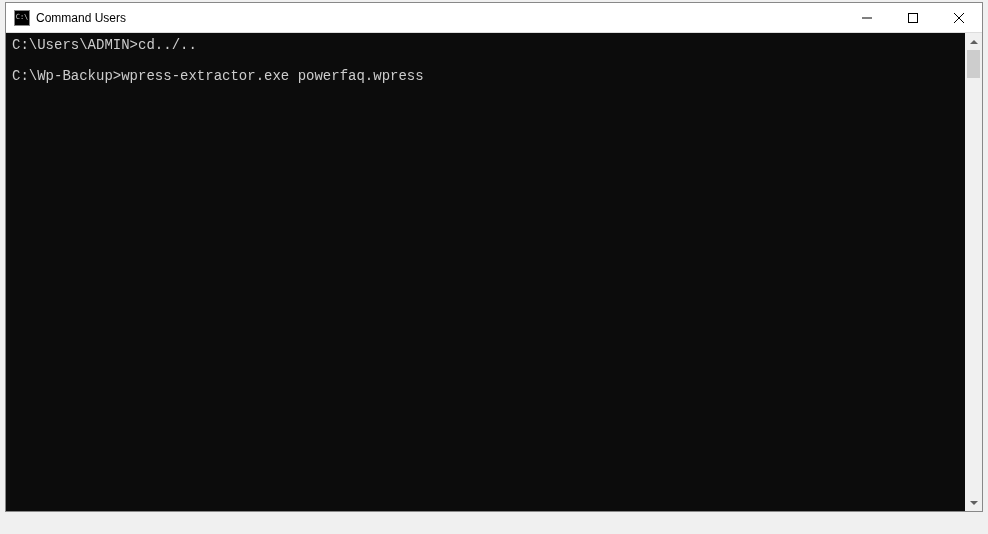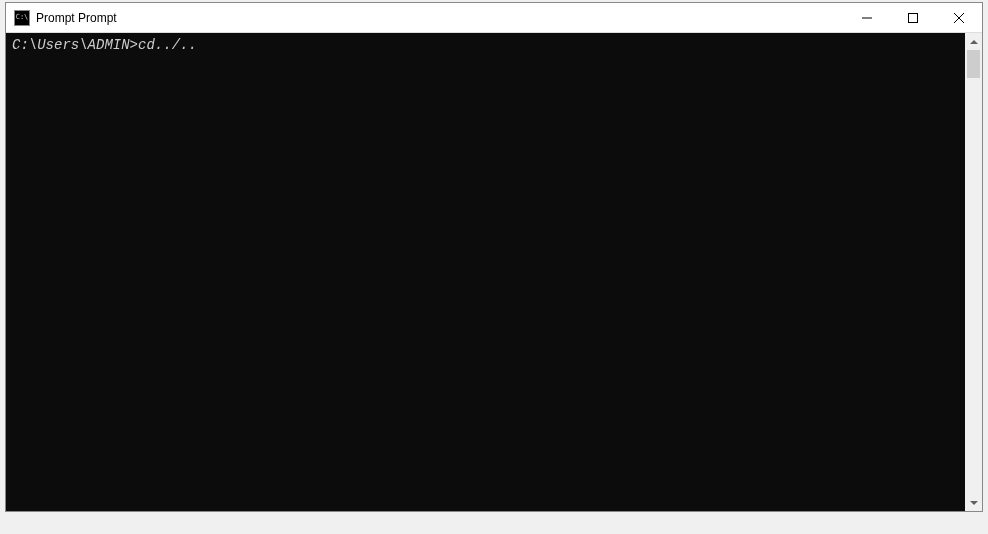--- a/index.html
+++ b/index.html
@@ -67,21 +67,20 @@
       cursor: pointer;
     }
     .titlebar-btn svg {
       width: 10px;
       height: 10px;
     }
     .content-area {
       flex: 1;
       display: flex;
       background: #c4b5fd;
-      font-style: italic;
     }
     .terminal {
       flex: 1;
       background: #0c0c0c;
       padding: 4px 6px;
       font-family: Consolas, "Courier New", monospace;
       font-size: 14px;
       color: #cccccc;
       line-height: 1.2;
       overflow: hidden;
@@ -123,21 +122,21 @@
     }
   </style>
 </head>
 <body>
 
 <div class="window">
   <div class="titlebar">
     <div class="titlebar-icon">
       <span class="titlebar-icon-text">C:\</span>
     </div>
-    <div class="titlebar-title">Prompt Prompt</div>
+    <div class="titlebar-title">Command Users</div>
     <div class="titlebar-controls">
       <div class="titlebar-btn">
         <svg viewBox="0 0 10 10">
           <line x1="0" y1="5" x2="10" y2="5" stroke="#000" stroke-width="1"></line>
         </svg>
       </div>
       <div class="titlebar-btn">
         <svg viewBox="0 0 10 10">
           <rect x="0.5" y="0.5" width="9" height="9" fill="none" stroke="#000" stroke-width="1"></rect>
         </svg>
@@ -146,20 +145,21 @@
         <svg viewBox="0 0 10 10">
           <line x1="0" y1="0" x2="10" y2="10" stroke="#000" stroke-width="1"></line>
           <line x1="10" y1="0" x2="0" y2="10" stroke="#000" stroke-width="1"></line>
         </svg>
       </div>
     </div>
   </div>
   <div class="content-area">
     <div class="terminal">
       <div class="terminal-line">C:\Users\ADMIN&gt;cd../..</div>
+      <div class="terminal-line">C:\Wp-Backup&gt;wpress-extractor.exe powerfaq.wpress</div>
     </div>
     <div class="scrollbar-vertical">
       <div class="scroll-arrow">
         <svg viewBox="0 0 8 4" width="8" height="4">
           <path d="M0 4 L4 0 L8 4 Z" fill="#606060"></path>
         </svg>
       </div>
       <div class="scroll-track">
         <div class="scroll-thumb"></div>
       </div>

